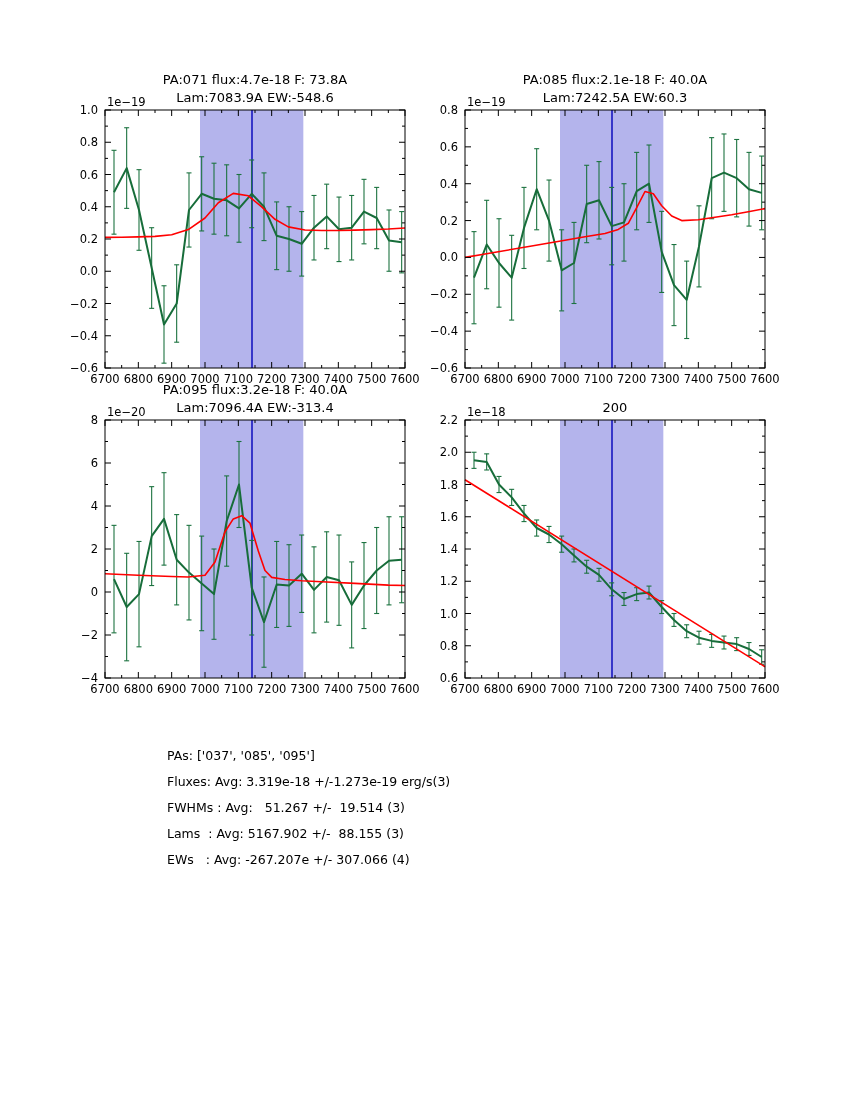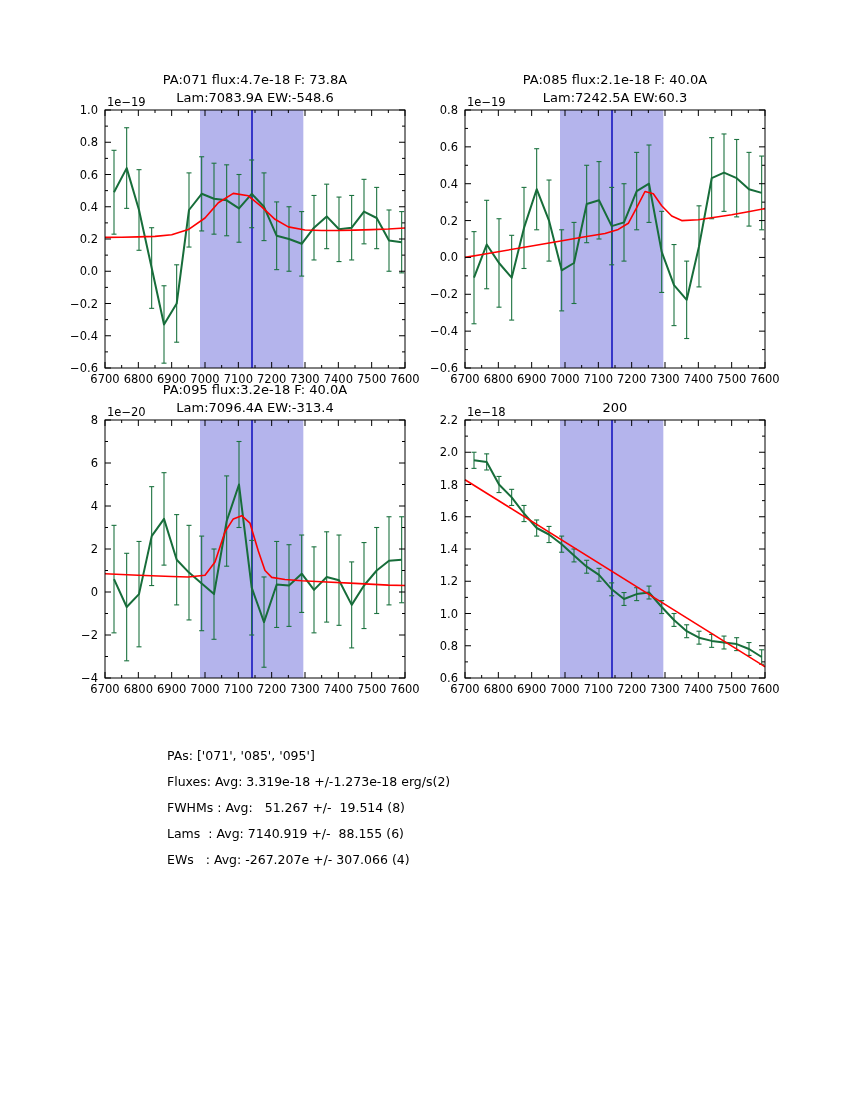--- a/index.html
+++ b/index.html
@@ -897,19 +897,19 @@
         <text x="458" y="553" text-anchor="end" class="tick">1.4</text>
         <text x="458" y="520.75" text-anchor="end" class="tick">1.6</text>
         <text x="458" y="488.5" text-anchor="end" class="tick">1.8</text>
         <text x="458" y="456.25" text-anchor="end" class="tick">2.0</text>
         <text x="458" y="424" text-anchor="end" class="tick">2.2</text>
         <text x="467" y="416" text-anchor="start" class="offset">1e−18</text>
         <text x="615" y="412" text-anchor="middle" class="title">200</text>
       </g>
     </svg>
   <div class="summary">
-    <div class="sline">PAs: ['071', '085', '095']</div>
-    <div class="sline">Fluxes: Avg: 3.319e-18 +/-1.273e-18 erg/s(2)</div>
-    <div class="sline">FWHMs : Avg:   51.267 +/-  19.514 (8)</div>
-    <div class="sline">Lams  : Avg: 7140.919 +/-  88.155 (6)</div>
+    <div class="sline">PAs: ['037', '085', '095']</div>
+    <div class="sline">Fluxes: Avg: 3.319e-18 +/-1.273e-19 erg/s(3)</div>
+    <div class="sline">FWHMs : Avg:   51.267 +/-  19.514 (3)</div>
+    <div class="sline">Lams  : Avg: 5167.902 +/-  88.155 (3)</div>
     <div class="sline">EWs   : Avg: -267.207e +/- 307.066 (4)</div>
   </div>
 </div>
 
 </body></html>

